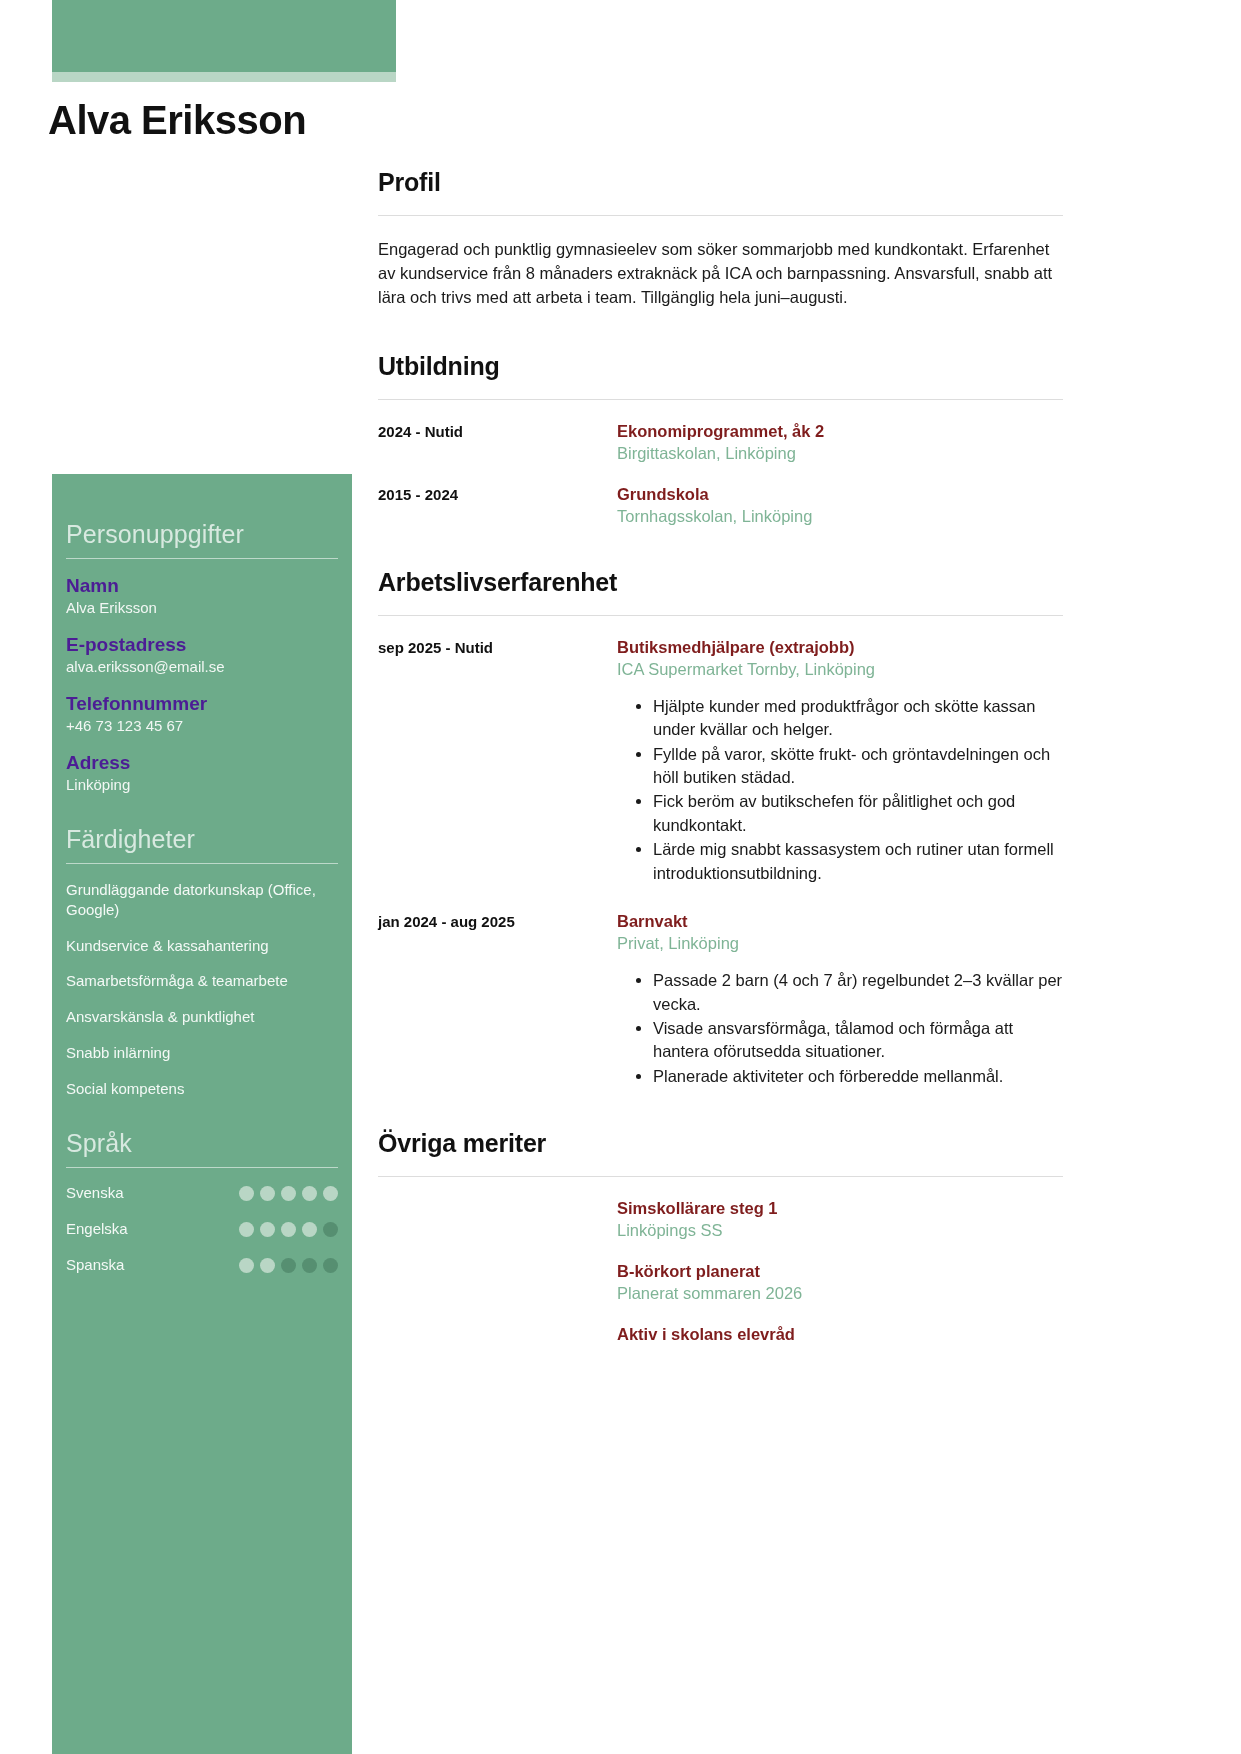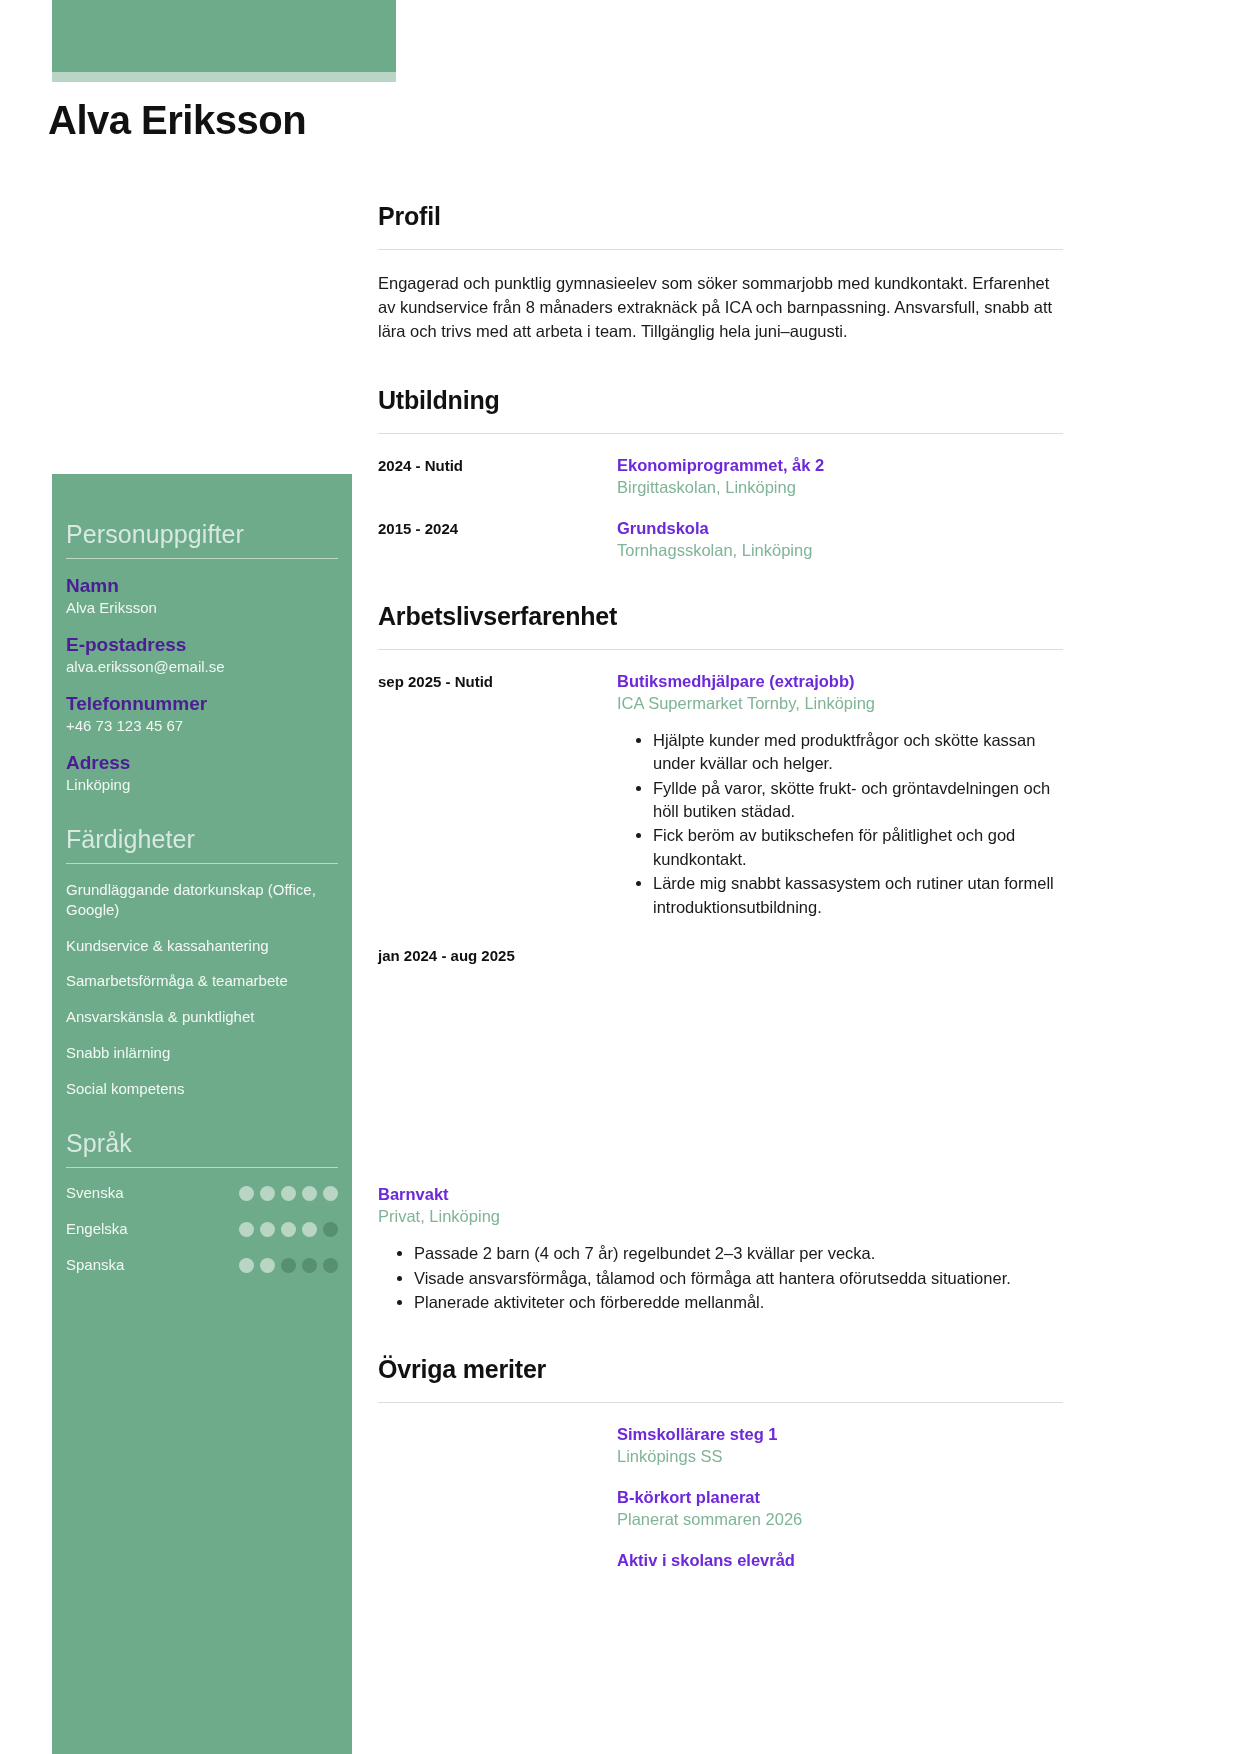--- a/index.html
+++ b/index.html
@@ -111,21 +111,21 @@
     width: 15px; height: 15px;
     border-radius: 50%;
     background: #b9d6c5;
   }
   .dot.empty { background: #568f71; }
 
   
   .main {
     position: absolute;
     left: 378px;
-    top: 202px;
+    top: 168px;
     width: 685px;
   }
 
   .section { margin-bottom: 0; }
 
   .section-title {
     font-size: 25px;
     font-weight: bold;
     color: #111111;
     letter-spacing: -0.2px;
@@ -152,21 +152,21 @@
     flex: 0 0 239px;
     font-size: 15px;
     font-weight: bold;
     color: #111111;
     padding-top: 1px;
   }
   .entry-body { flex: 1; }
   .entry-title {
     font-size: 16.5px;
     font-weight: bold;
-    color: #6d28d9;
+    color: #7f1d1d;
   }
   .entry-sub {
     font-size: 16.5px;
     color: #7fb496;
     margin-top: 3px;
   }
 
   .bullets {
     margin-top: 16px;
     padding-left: 36px;
@@ -311,21 +311,21 @@
           <div class="entry-sub">ICA Supermarket Tornby, Linköping</div>
           <ul class="bullets">
             <li>Hjälpte kunder med produktfrågor och skötte kassan under kvällar och helger.</li>
             <li>Fyllde på varor, skötte frukt- och gröntavdelningen och höll butiken städad.</li>
             <li>Fick beröm av butikschefen för pålitlighet och god kundkontakt.</li>
             <li>Lärde mig snabbt kassasystem och rutiner utan formell introduktionsutbildning.</li>
           </ul>
         </div>
       </div>
 
-      <div class="entry" style="margin-top:26px;flex-direction:column;">
+      <div class="entry" style="margin-top:26px;">
         <div class="entry-date">jan 2024 - aug 2025</div>
         <div class="entry-body">
           <div class="entry-title">Barnvakt</div>
           <div class="entry-sub">Privat, Linköping</div>
           <ul class="bullets">
             <li>Passade 2 barn (4 och 7 år) regelbundet 2–3 kvällar per vecka.</li>
             <li>Visade ansvarsförmåga, tålamod och förmåga att hantera oförutsedda situationer.</li>
             <li>Planerade aktiviteter och förberedde mellanmål.</li>
           </ul>
         </div>

